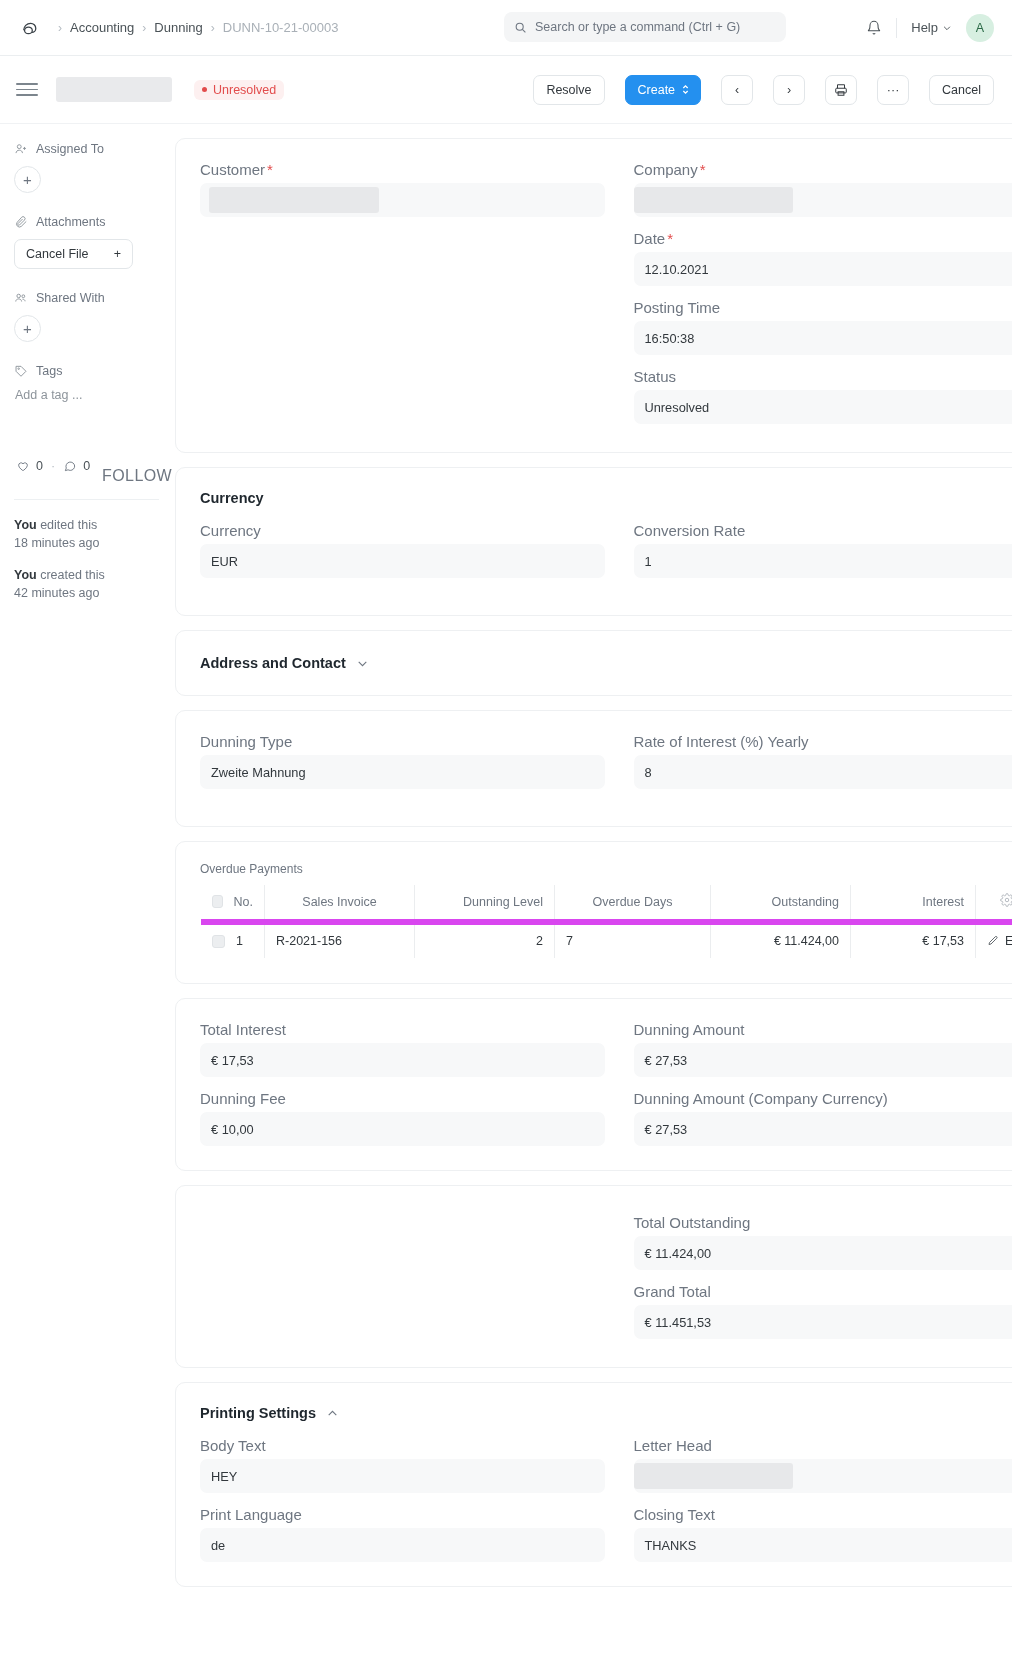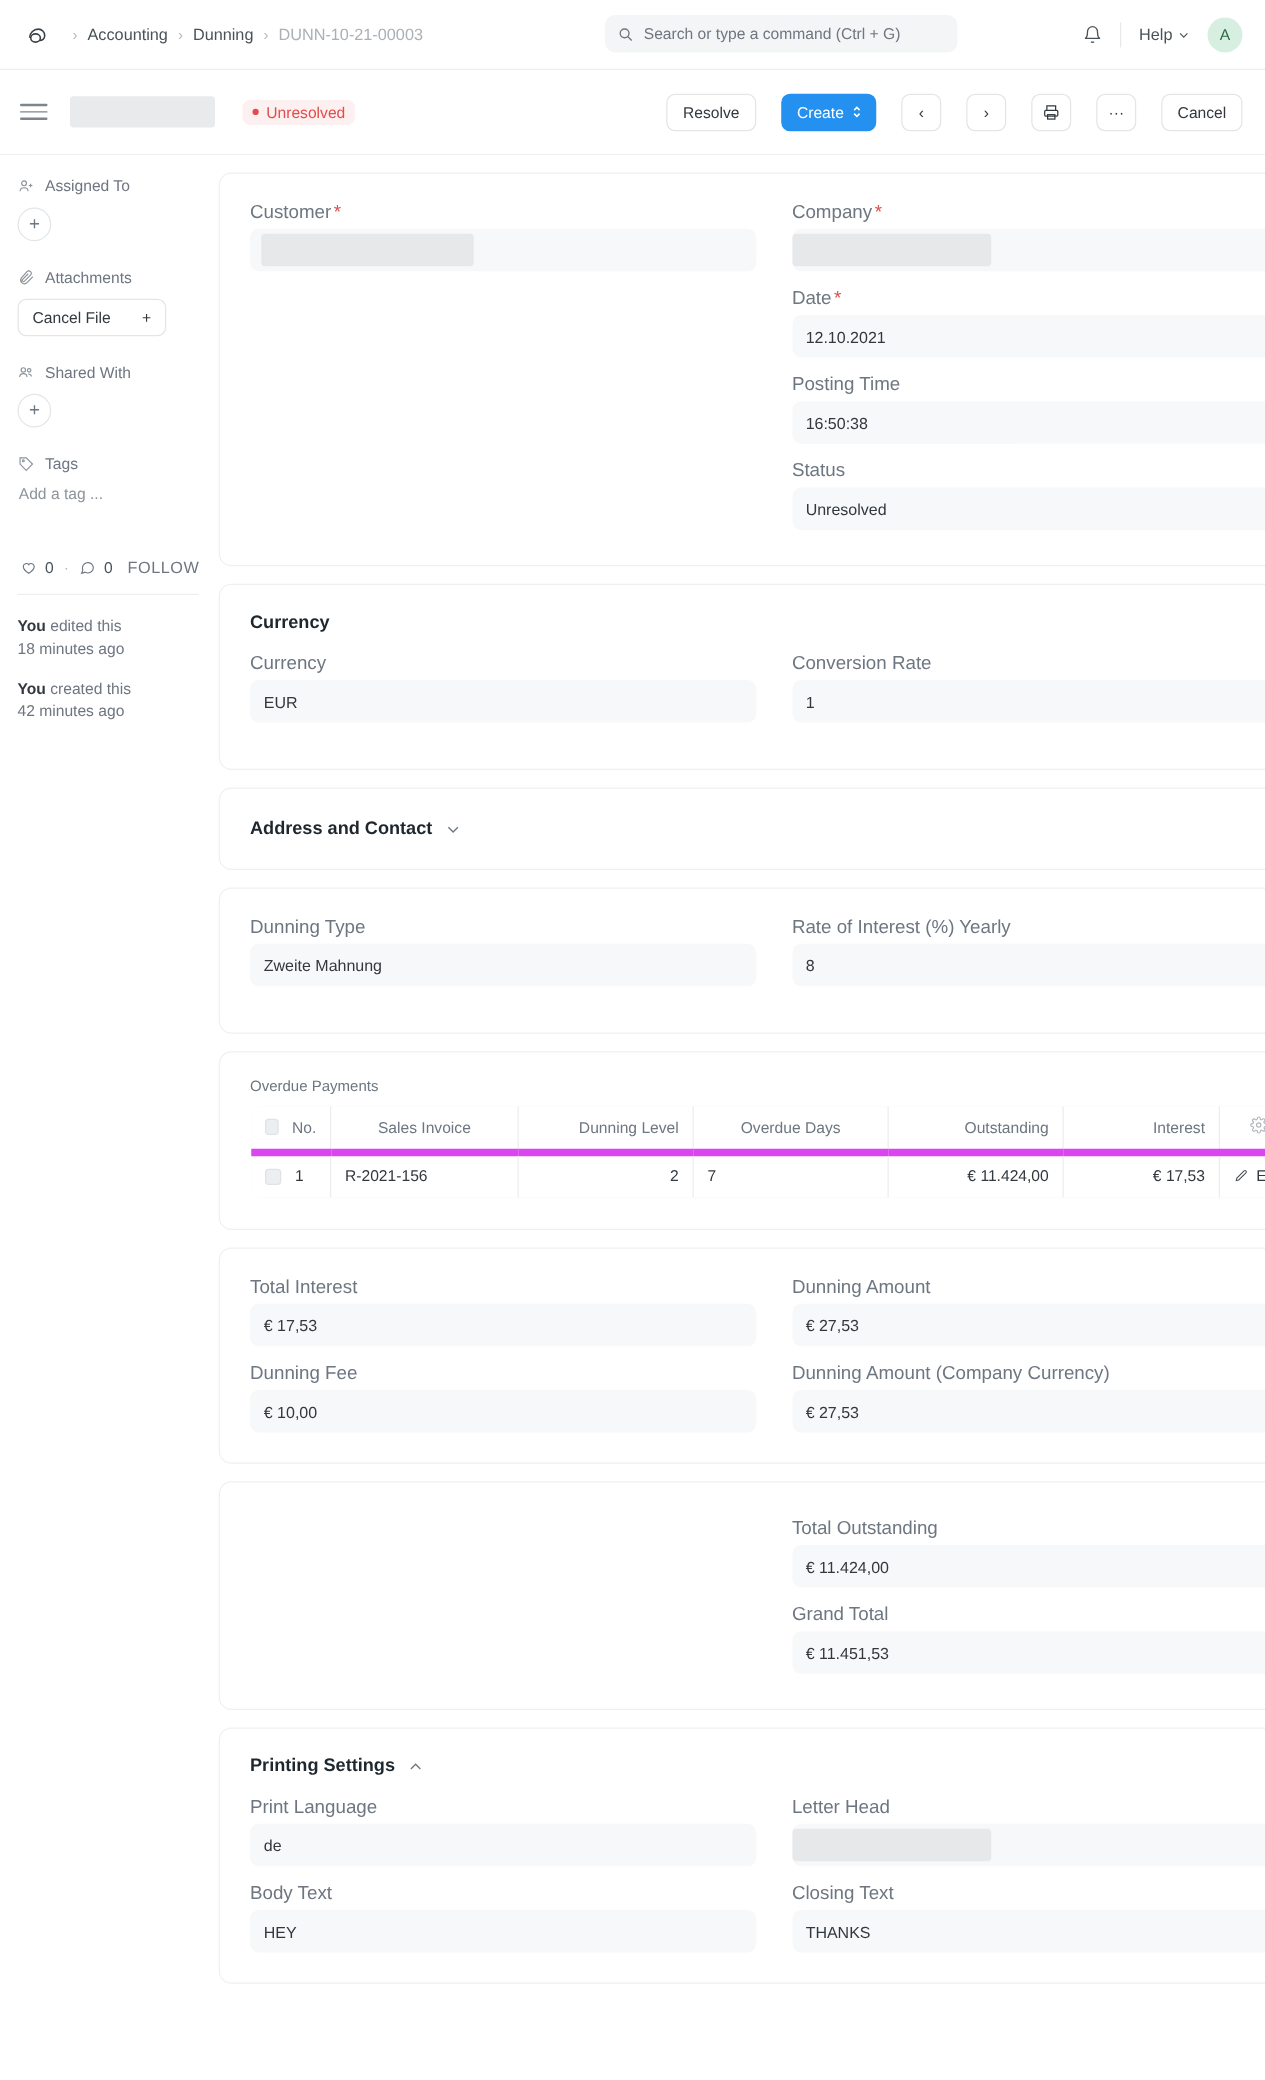--- a/index.html
+++ b/index.html
@@ -26,21 +26,21 @@
     width: 26px; height: 26px;
     display: flex; align-items: center; justify-content: center;
     margin-right: 6px;
   }
   .breadcrumb { display: flex; align-items: center; font-size: 13px; }
   .crumb-sep { color: #b4bbc2; margin: 0 8px; font-size: 12px; }
   .crumb-link { color: #4a5257; text-decoration: none; }
   .crumb-current { color: #a9b0b7; }
   .nav-search {
     position: absolute;
-    left: 484px;
+    left: 504px;
     top: 12px;
     width: 282px;
     height: 30px;
     background: #f4f5f6;
     border-radius: 8px;
     display: flex;
     align-items: center;
     padding: 0 10px;
     gap: 8px;
   }
@@ -136,21 +136,21 @@
     display: flex; align-items: center; justify-content: space-between;
     padding: 0 11px; font-size: 12.5px; color: #32383d;
   }
   .tag-input { font-size: 12.5px; color: #8d949b; padding-left: 1px; }
   .social-row {
     display: flex; align-items: center; gap: 6px;
     font-size: 12.5px; color: #4a5257;
     margin-top: 44px; padding-left: 2px;
   }
   .social-row .dot-sep { color: #b4bbc2; margin: 0 2px;}
-  .follow { font-size: 13px; letter-spacing: .4px; color: #6e7681; margin-left: 6px; }
+  .follow { font-size: 16px; letter-spacing: .4px; color: #6e7681; margin-left: 6px; margin-top: 21px; }
   .side-divider { height:1px; background:#edf0f2; margin: 14px 0 16px 0; }
   .activity { font-size: 12.5px; color: #6e7681; line-height: 1.45; margin-bottom: 14px; }
   .activity b { color: #32383d; font-weight: 600; }
 
   
   .main {
     flex: 1;
     padding: 14px 57px 30px 0;
     background: #fff;
   }
@@ -590,26 +590,26 @@
         <span>Printing Settings</span>
         <span class="chev">
           <svg width="13" height="13" viewBox="0 0 24 24" fill="none" stroke="#6e7681" stroke-width="2">
               <path d="M5 15l7-7 7 7"></path>
             </svg>
         </span>
       </div>
       <div class="grid2">
         <div class="col">
           <div class="field">
+            <label class="flabel">Body Text</label>
+            <div class="fctl">HEY</div>
+          </div>
+          <div class="field">
             <label class="flabel">Print Language</label>
             <div class="fctl">de</div>
-          </div>
-          <div class="field">
-            <label class="flabel">Body Text</label>
-            <div class="fctl">HEY</div>
           </div>
         </div>
         <div class="col">
           <div class="field">
             <label class="flabel">Letter Head</label>
             <div class="fctl redacted">
               <div class="redact-bar" style="width:159px;"></div>
             </div>
           </div>
           <div class="field">

